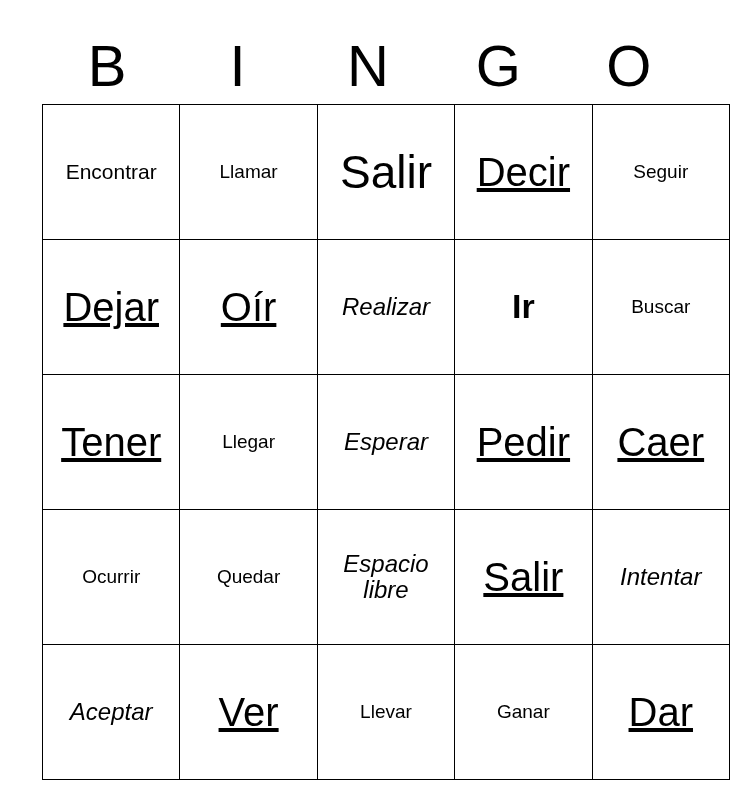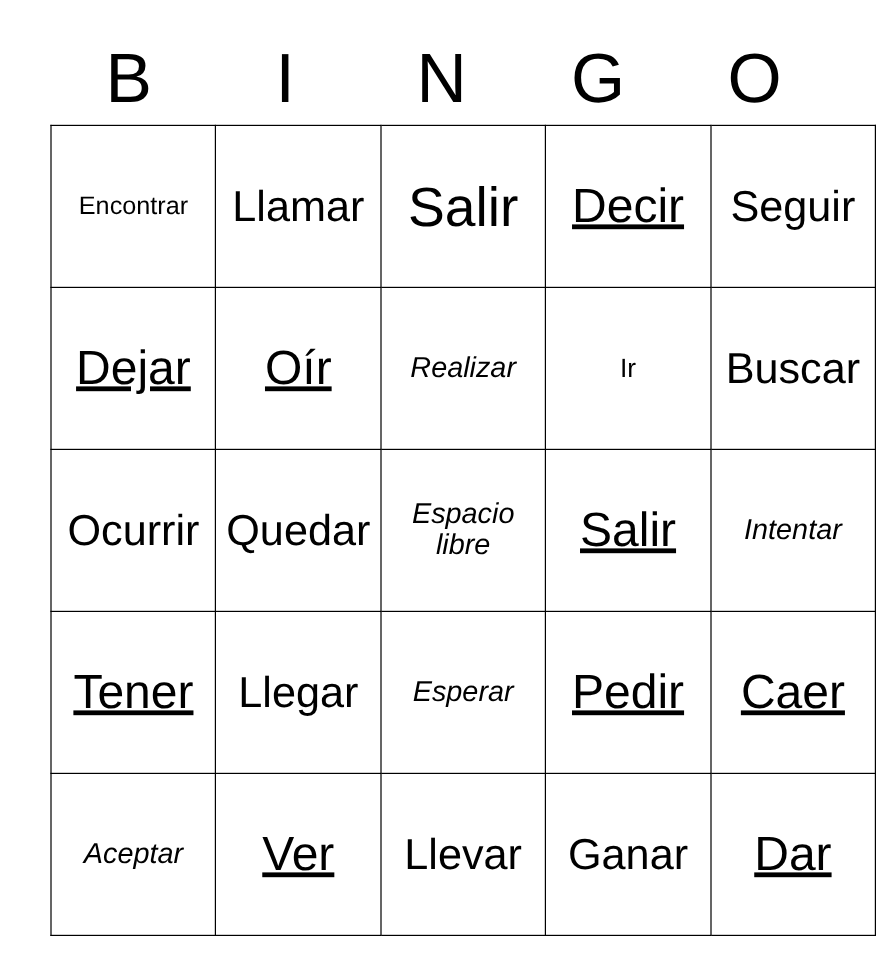--- a/index.html
+++ b/index.html
@@ -54,22 +54,22 @@
     line-height: 1.05;
     white-space: nowrap;
   }
   .cell-text.wrap {
     white-space: normal;
     line-height: 1.08;
   }
   
   .fs-xxl { font-size: 46px; }
   .fs-xl  { font-size: 40px; text-decoration: underline; }
-  .fs-l   { font-size: 22px; }
-  .fs-m   { font-size: 36px; }
+  .fs-l   { font-size: 34px; font-weight: bold; }
+  .fs-m   { font-size: 19px; }
   .fs-s   { font-size: 24px; font-style: italic; }
   .fs-xs  { font-size: 21px; }
 </style>
 </head>
 <body>
 
 <div class="card">
 
   <div class="header-row">
     <div class="header-cell">B</div>
@@ -110,50 +110,50 @@
           </td>
         <td>
             <span class="cell-text fs-l">Ir</span>
           </td>
         <td>
             <span class="cell-text fs-m">Buscar</span>
           </td>
       </tr>
       <tr>
         <td>
+            <span class="cell-text fs-xl">Tener</span>
+          </td>
+        <td>
+            <span class="cell-text fs-m">Llegar</span>
+          </td>
+        <td>
+            <span class="cell-text fs-s">Esperar</span>
+          </td>
+        <td>
+            <span class="cell-text fs-xl">Pedir</span>
+          </td>
+        <td>
+            <span class="cell-text fs-xl">Caer</span>
+          </td>
+      </tr>
+      <tr>
+        <td>
             <span class="cell-text fs-m">Ocurrir</span>
           </td>
         <td>
             <span class="cell-text fs-m">Quedar</span>
           </td>
         <td>
             <span class="cell-text fs-s wrap">Espacio libre</span>
           </td>
         <td>
             <span class="cell-text fs-xl">Salir</span>
           </td>
         <td>
             <span class="cell-text fs-s">Intentar</span>
-          </td>
-      </tr>
-      <tr>
-        <td>
-            <span class="cell-text fs-xl">Tener</span>
-          </td>
-        <td>
-            <span class="cell-text fs-m">Llegar</span>
-          </td>
-        <td>
-            <span class="cell-text fs-s">Esperar</span>
-          </td>
-        <td>
-            <span class="cell-text fs-xl">Pedir</span>
-          </td>
-        <td>
-            <span class="cell-text fs-xl">Caer</span>
           </td>
       </tr>
       <tr>
         <td>
             <span class="cell-text fs-s">Aceptar</span>
           </td>
         <td>
             <span class="cell-text fs-xl">Ver</span>
           </td>
         <td>

